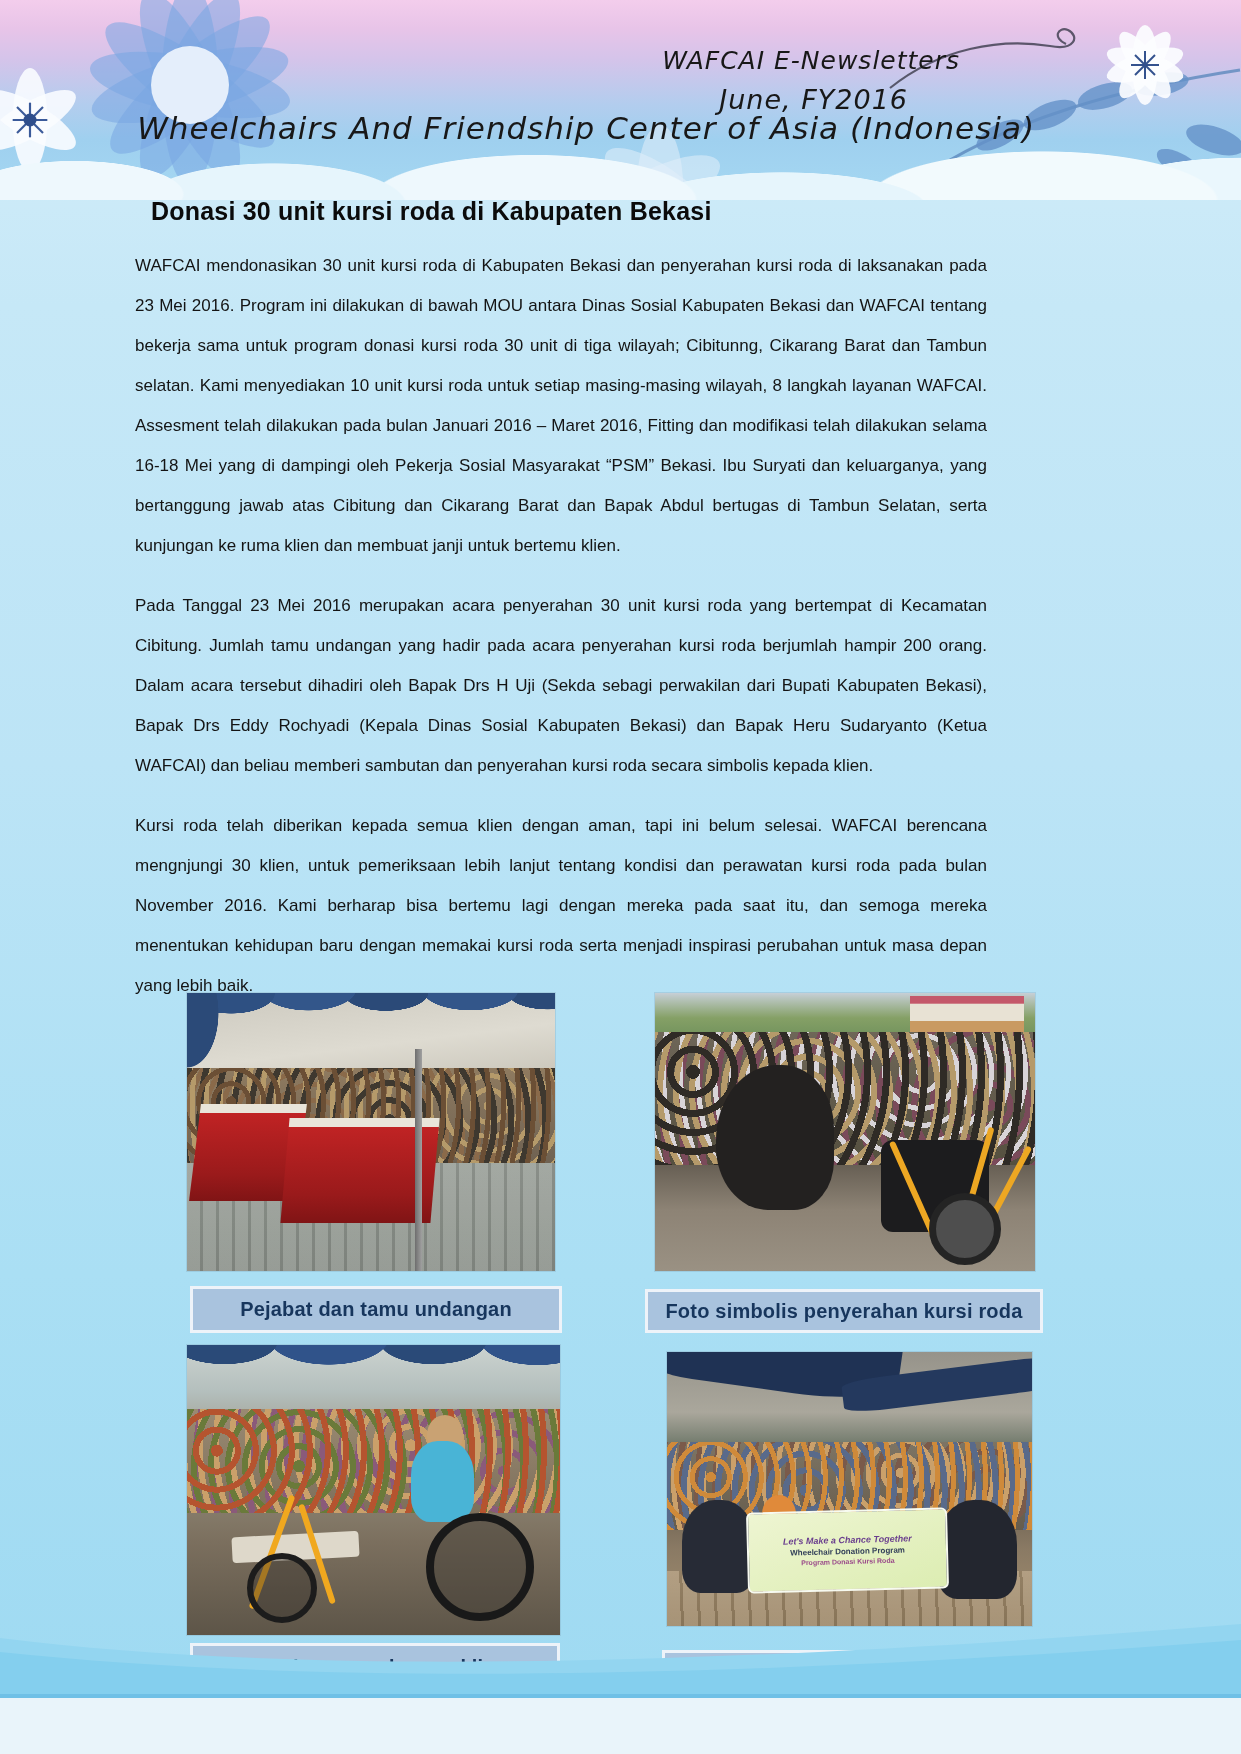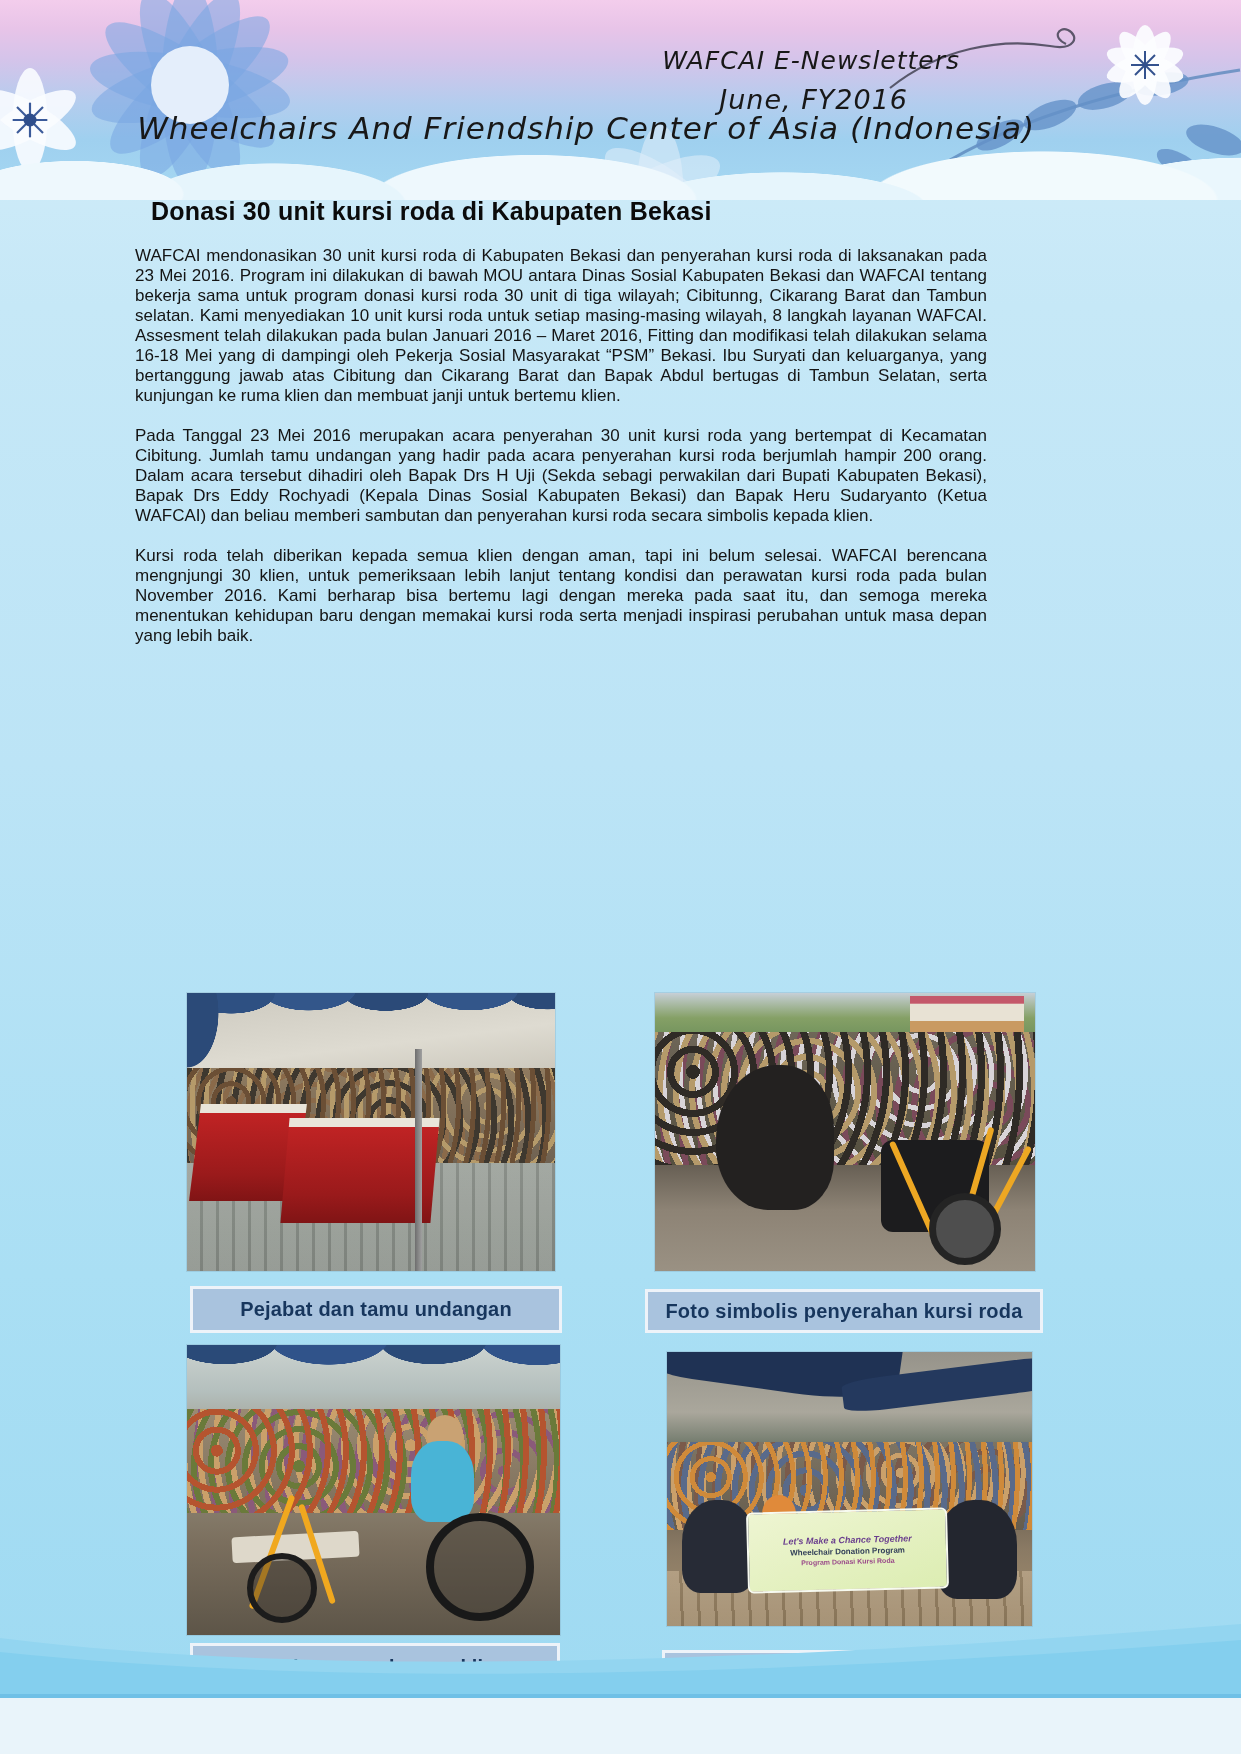--- a/index.html
+++ b/index.html
@@ -20,21 +20,21 @@
       radial-gradient(ellipse 220px 58px at 100% 90%, #eaf7fd 60%, rgba(234,247,253,0) 61%);}
   .h-line{position:absolute;color:#181818;font-style:italic;font-family:"DejaVu Sans",sans-serif;
           white-space:nowrap;letter-spacing:1px;}
   .l1{top:46px;right:281px;font-size:25px;}
   .l2{top:84px;right:333px;font-size:27px;}
   .l3{top:110px;right:206px;font-size:31px;}
   
   .content{position:absolute;left:135px;top:196px;width:852px;color:#141414;}
   .content h1{margin:0 0 20px 16px;font-size:25px;line-height:30px;font-weight:bold;color:#0b0b0b;
               font-family:"Liberation Sans",sans-serif;letter-spacing:0.2px;}
-  .content p{margin:0 0 20px 0;font-size:17px;line-height:20px;text-align:justify;}
+  .content p{margin:0 0 20px 0;font-size:17px;line-height:40px;text-align:justify;}
   
   .photo{position:absolute;overflow:hidden;box-shadow:0 0 0 1px rgba(120,150,170,.25);}
   .layer{position:absolute;}
   
   .photo1{left:187px;top:993px;width:368px;height:278px;background:#8d8d85;}
   .ph1-ground{left:0;top:58%;width:100%;height:42%;
      background:repeating-linear-gradient(90deg,rgba(255,255,255,.10) 0 13px,rgba(0,0,0,.10) 13px 16px),
                 linear-gradient(180deg,#9aa099,#8b918a);}
   .ph1-canopy{left:0;top:0;width:100%;height:33%;
      background:linear-gradient(173deg,#ccc9bf 0%,#dedbd1 55%,#c6c2b6 100%);}

